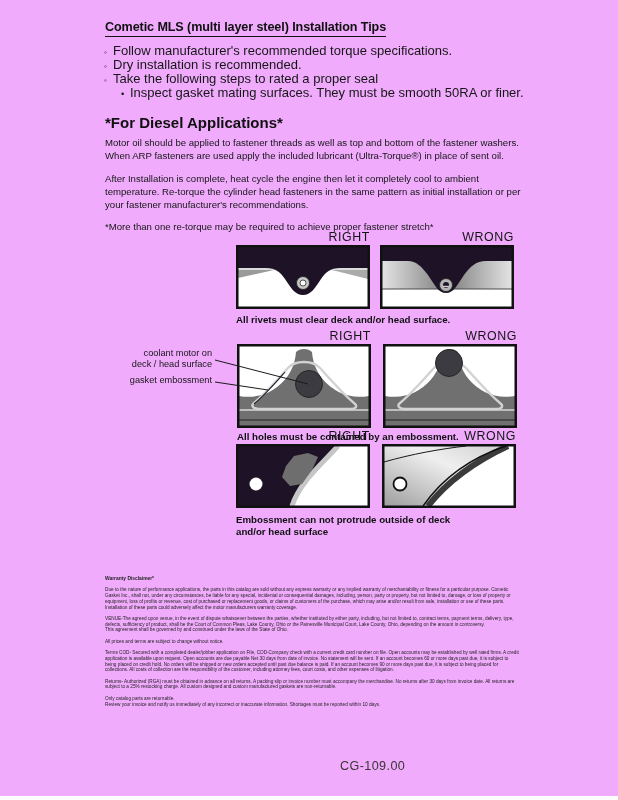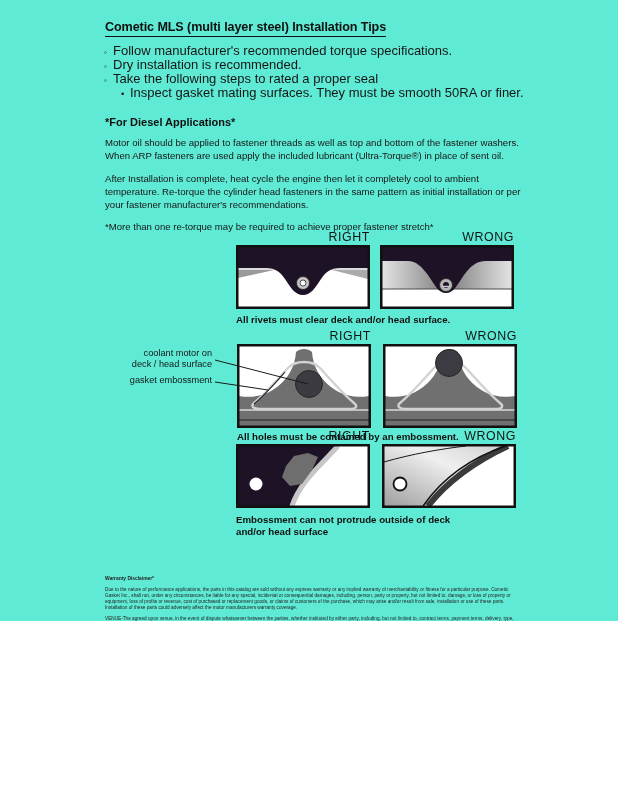--- a/index.html
+++ b/index.html
@@ -1,34 +1,34 @@
 <!DOCTYPE html>
 <html><head>
 <meta charset="utf-8">
 <style>
   html,body{margin:0;padding:0;background:#fff;}
-  .page{position:relative;width:618px;height:621px;background:#5eead4;
+  .page{position:relative;width:618px;height:796px;background:#f0abfc;
         font-family:"Liberation Sans","DejaVu Sans",sans-serif;color:#1b1b1b;overflow:hidden;}
   .abs{position:absolute;}
 
   
   .title{left:105px;top:20px;font-size:12.6px;font-weight:bold;letter-spacing:-0.1px;
          color:#101010;border-bottom:1.6px solid #101010;padding-bottom:2px;}
 
   
   .bullets{left:104px;top:45px;width:436px;font-size:13px;line-height:11.9px;color:#161616;}
   .bl{display:flex;}
   .bl .mk{width:9px;flex:0 0 9px;}
   .bl.l1 .mk::before{content:"◦";font-size:8.5px;}
   .bl.l2{padding-left:17px;}
   .bl.l2 .mk::before{content:"•";font-size:9.5px;}
 
   
   .diesel{left:105px;top:116px;width:430px;font-size:9.6px;line-height:13px;color:#161616;}
-  .d-head{font-size:11px;font-weight:bold;margin:0 0 7px 0;color:#101010;}
+  .d-head{font-size:15px;font-weight:bold;margin:0 0 7px 0;color:#101010;}
   .diesel p{margin:0 0 9.5px 0;}
 
   
   .figlab{position:absolute;width:134px;text-align:right;font-size:12.4px;
           letter-spacing:0.6px;color:#141414;}
   .figbox{position:absolute;width:134px;height:64px;}
   .figbox.tall{height:84px;}
   .figcap{position:absolute;font-size:9.7px;font-weight:bold;color:#101010;line-height:11.5px;}
   .anno{position:absolute;left:100px;width:112px;text-align:right;
         font-size:9.2px;line-height:10.6px;color:#161616;}

